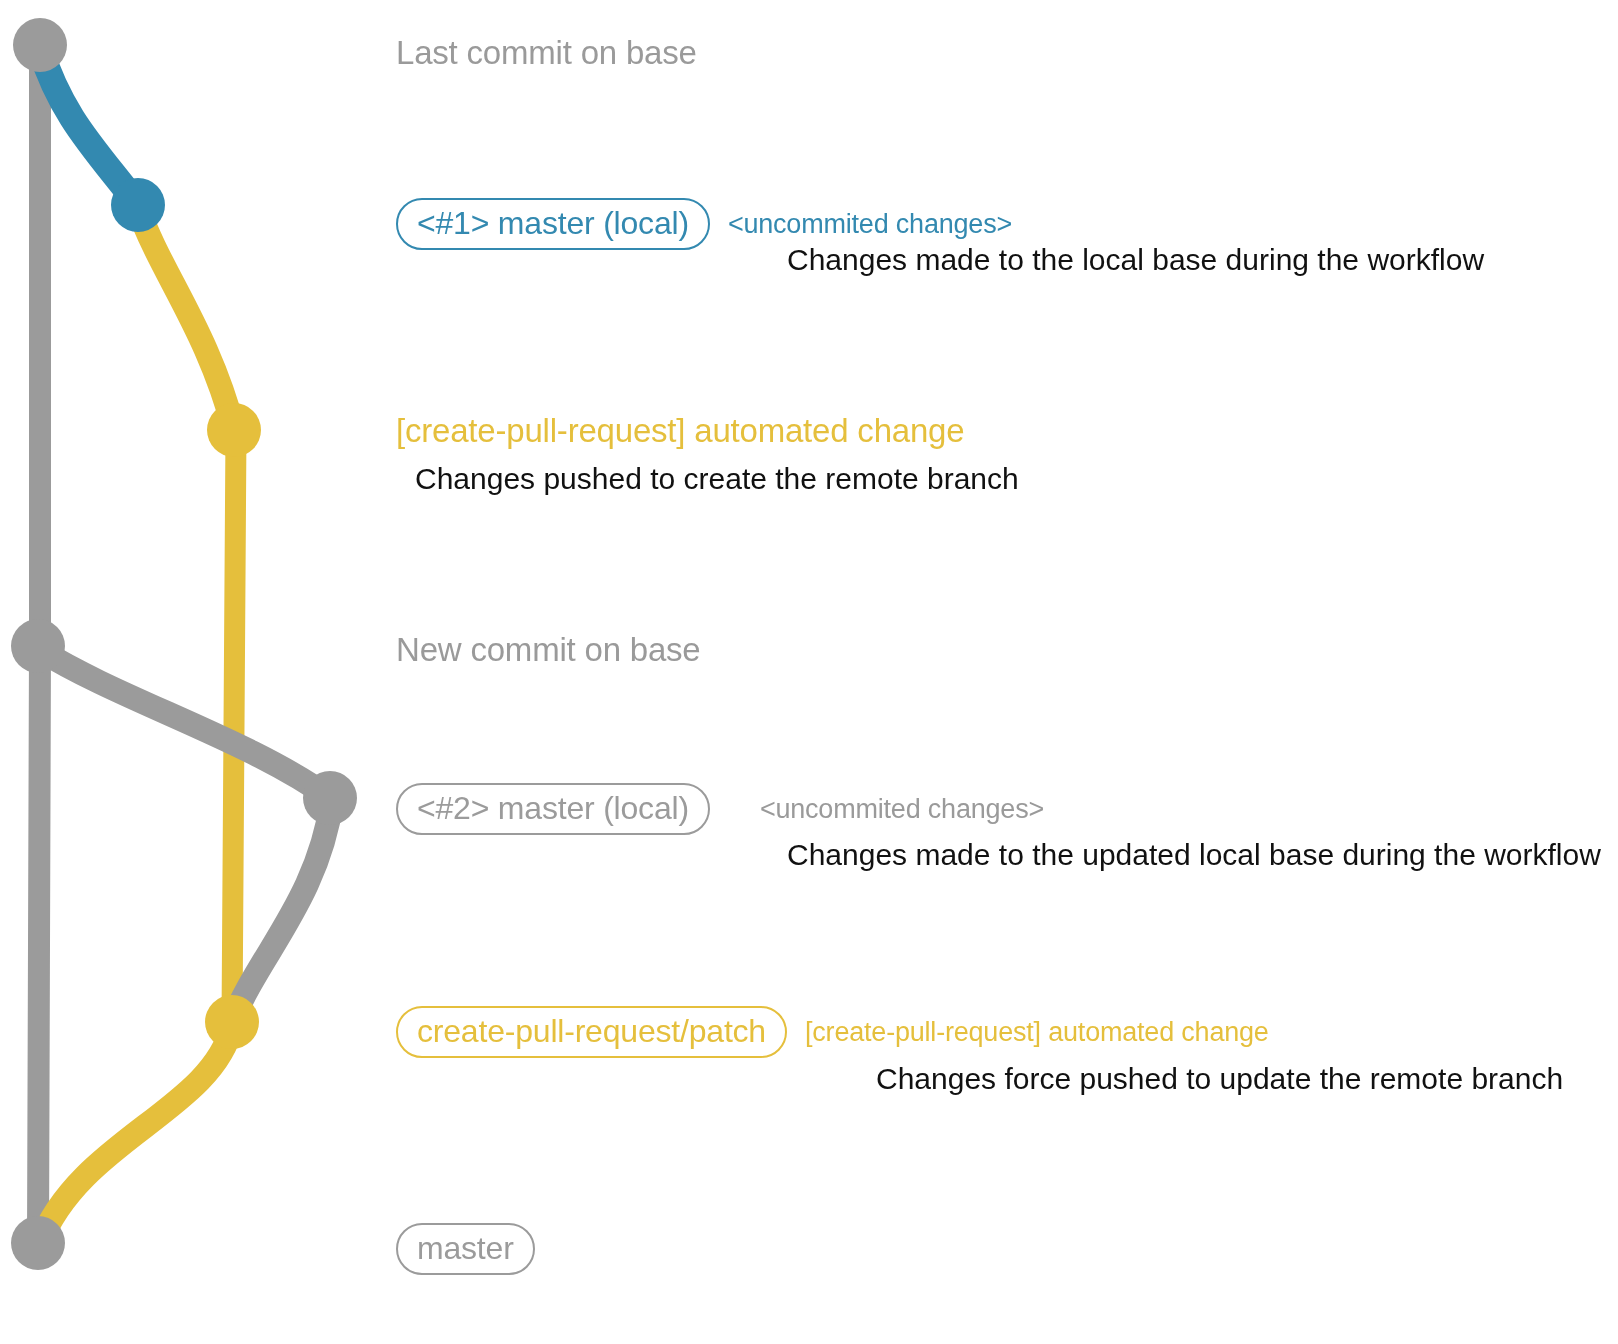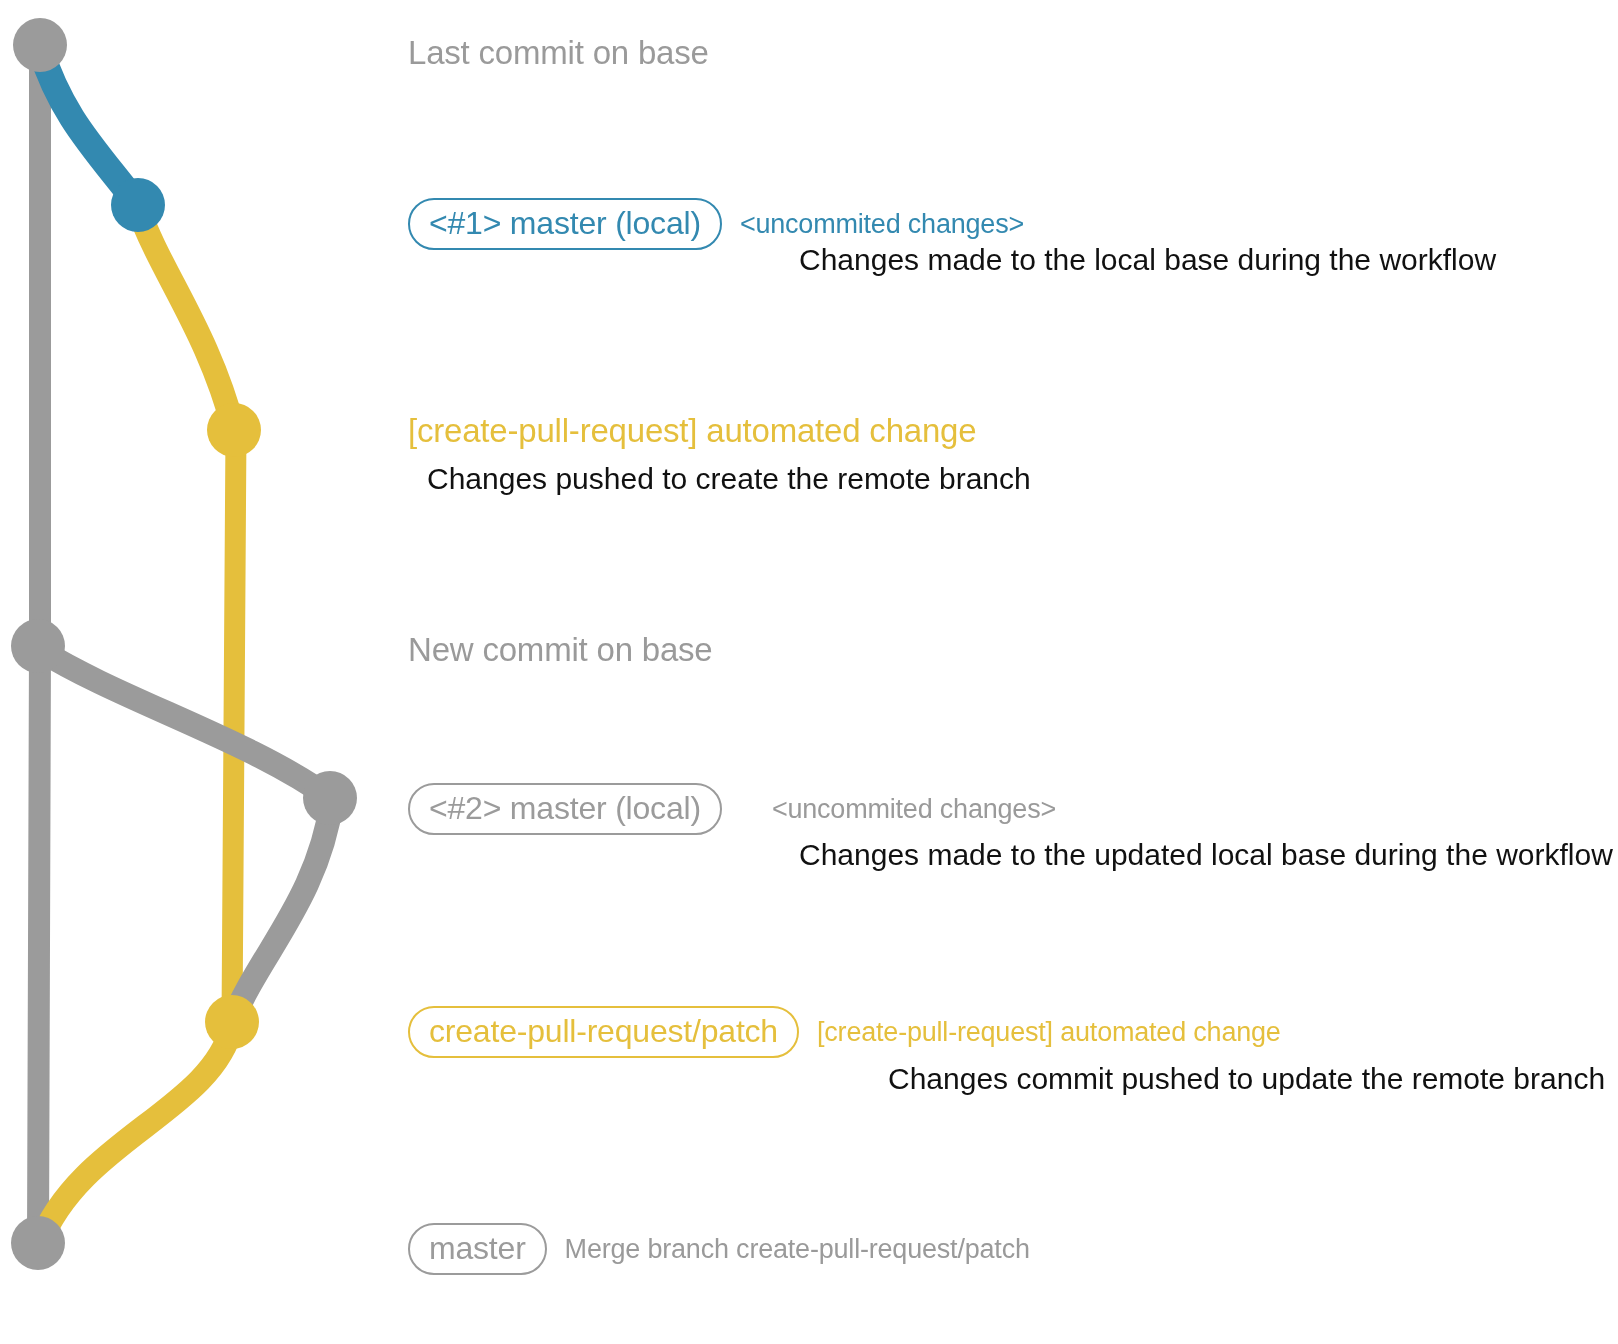--- a/index.html
+++ b/index.html
@@ -18,21 +18,21 @@
   #graph-layer {
     position: absolute;
     left: 0;
     top: 0;
     width: 1618px;
     height: 1344px;
   }
 
   #labels-layer {
     position: absolute;
-    left: 12px;
+    left: 0;
     top: 0;
     width: 1434px;
     height: 1344px;
   }
 
   .row {
     position: absolute;
     display: flex;
     align-items: center;
     white-space: nowrap;
@@ -130,20 +130,19 @@
   <div class="row" style="left:396px; top:783px;gap:32px;">
     <span class="badge c-gray">&lt;#2&gt; master (local)</span>
     <span class="subject c-graytx">&lt;uncommited changes&gt;</span>
   </div>
   <div class="desc" style="left:787px; top:838px;">Changes made to the updated local base during the workflow</div>
 
   <div class="row" style="left:396px; top:1006px;">
     <span class="badge c-gold">create-pull-request/patch</span>
     <span class="subject c-gold">[create-pull-request] automated change</span>
   </div>
-  <div class="desc" style="left:876px; top:1062px;">Changes commit pushed to update the remote branch</div>
+  <div class="desc" style="left:876px; top:1062px;">Changes force pushed to update the remote branch</div>
 
   <div class="row" style="left:396px; top:1223px;">
     <span class="badge c-gray">master</span>
-    <span class="subject c-graytx">Merge branch create-pull-request/patch</span>
   </div>
 
 </div>
 
 </body></html>

